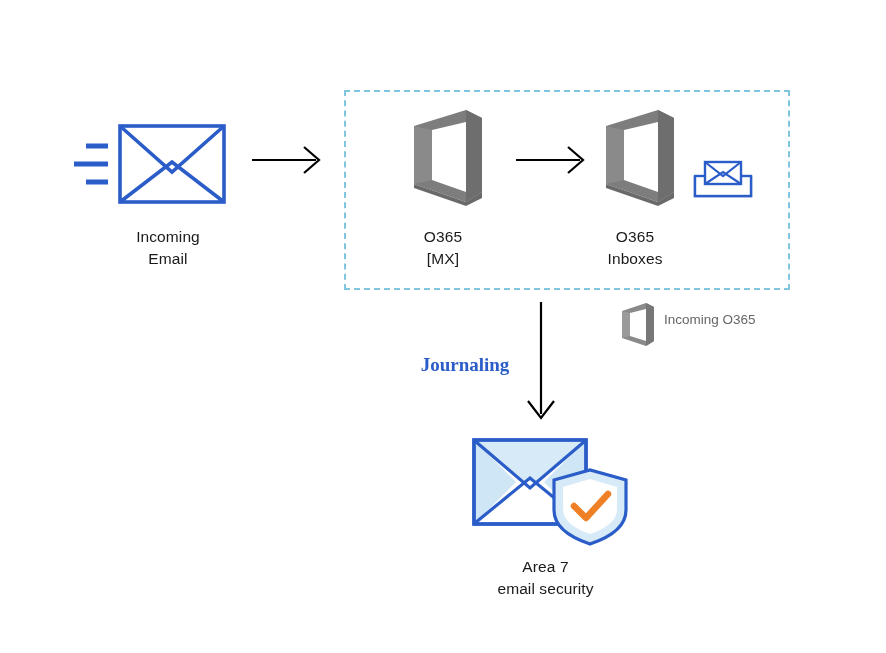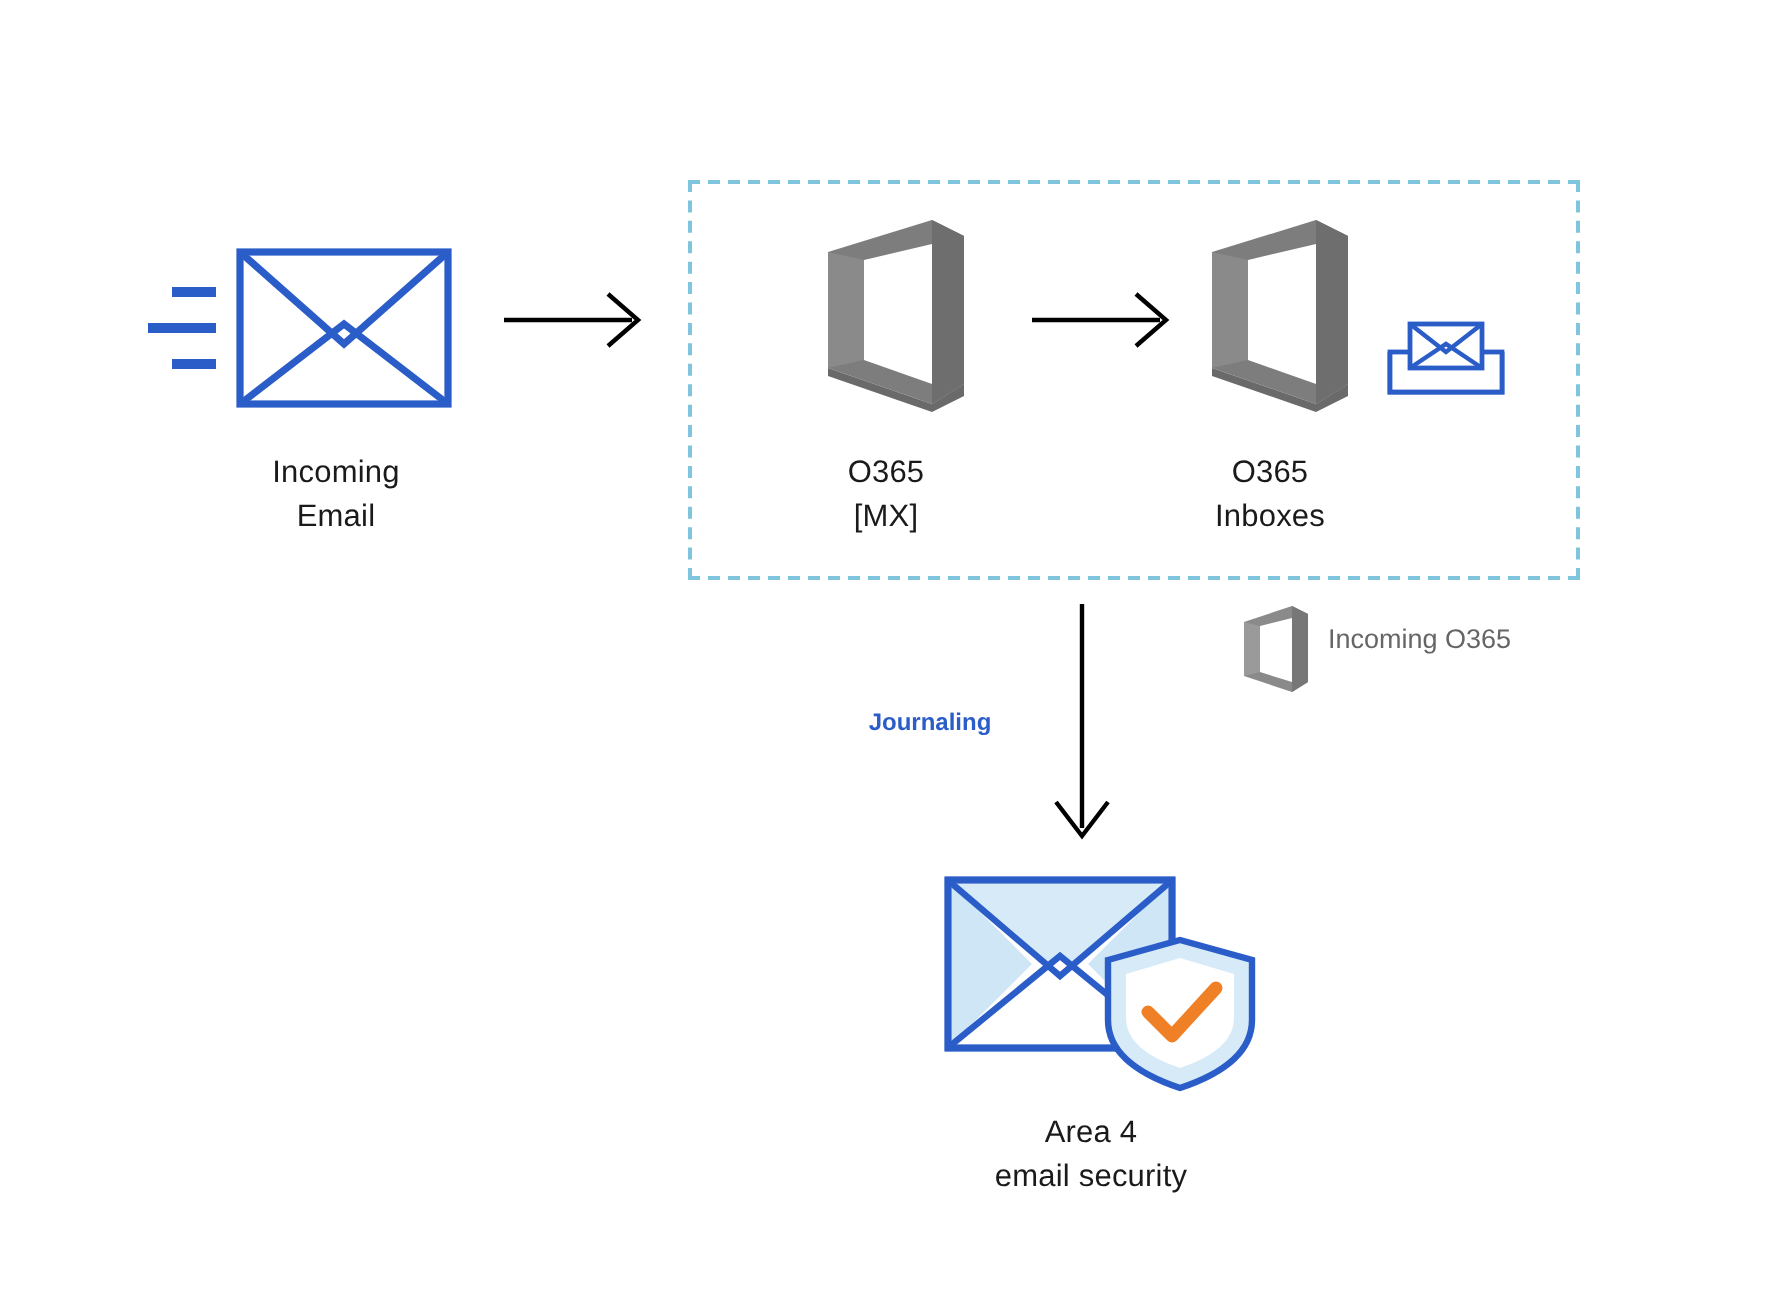--- a/index.html
+++ b/index.html
@@ -40,24 +40,25 @@
     white-space: pre-line;
     letter-spacing: 0.1px;
   }
   .label-incoming { left: 88px;  top: 226px; width: 160px; }
   .label-mx       { left: 383px; top: 226px; width: 120px; }
   .label-inboxes  { left: 575px; top: 226px; width: 120px; }
   .label-area1    { left: 463px; top: 556px; width: 165px; }
 
   .label-journaling {
     left: 400px; top: 354px; width: 130px;
-    font-size: 12px;
+    font-size: 19px;
     color: #2b5dc9;
     font-weight: 600;
     text-align: center;
+    font-family: Liberation Serif, serif;
   }
   .legend-text {
     left: 664px; top: 312px;
     font-size: 13.5px;
     color: #666666;
     white-space: nowrap;
   }
 </style>
 </head>
 <body>
@@ -179,16 +180,16 @@
       <polyline points="7,89 62,44 117,89" fill="none" stroke="#2b5dc9" stroke-width="3.2" stroke-linejoin="miter"></polyline>
 
       <path d="M86 46 L122 36 L158 46 L158 76 Q158 98 122 110 Q86 98 86 76 Z" fill="#d6eaf8" stroke="#2b5dc9" stroke-width="3.2"></path>
 
       <path d="M95 53 L122 45 L149 53 L149 75 Q149 91 122 100 Q95 91 95 75 Z" fill="#ffffff"></path>
 
       <polyline points="106,72 118,84 140,60" fill="none" stroke="#f08025" stroke-width="6.5" stroke-linecap="round" stroke-linejoin="round"></polyline>
     </svg>
   </div>
 
-  <div class="abs label label-area1">Area 4
+  <div class="abs label label-area1">Area 7
 email security</div>
 
 </div>
 
 </body></html>

